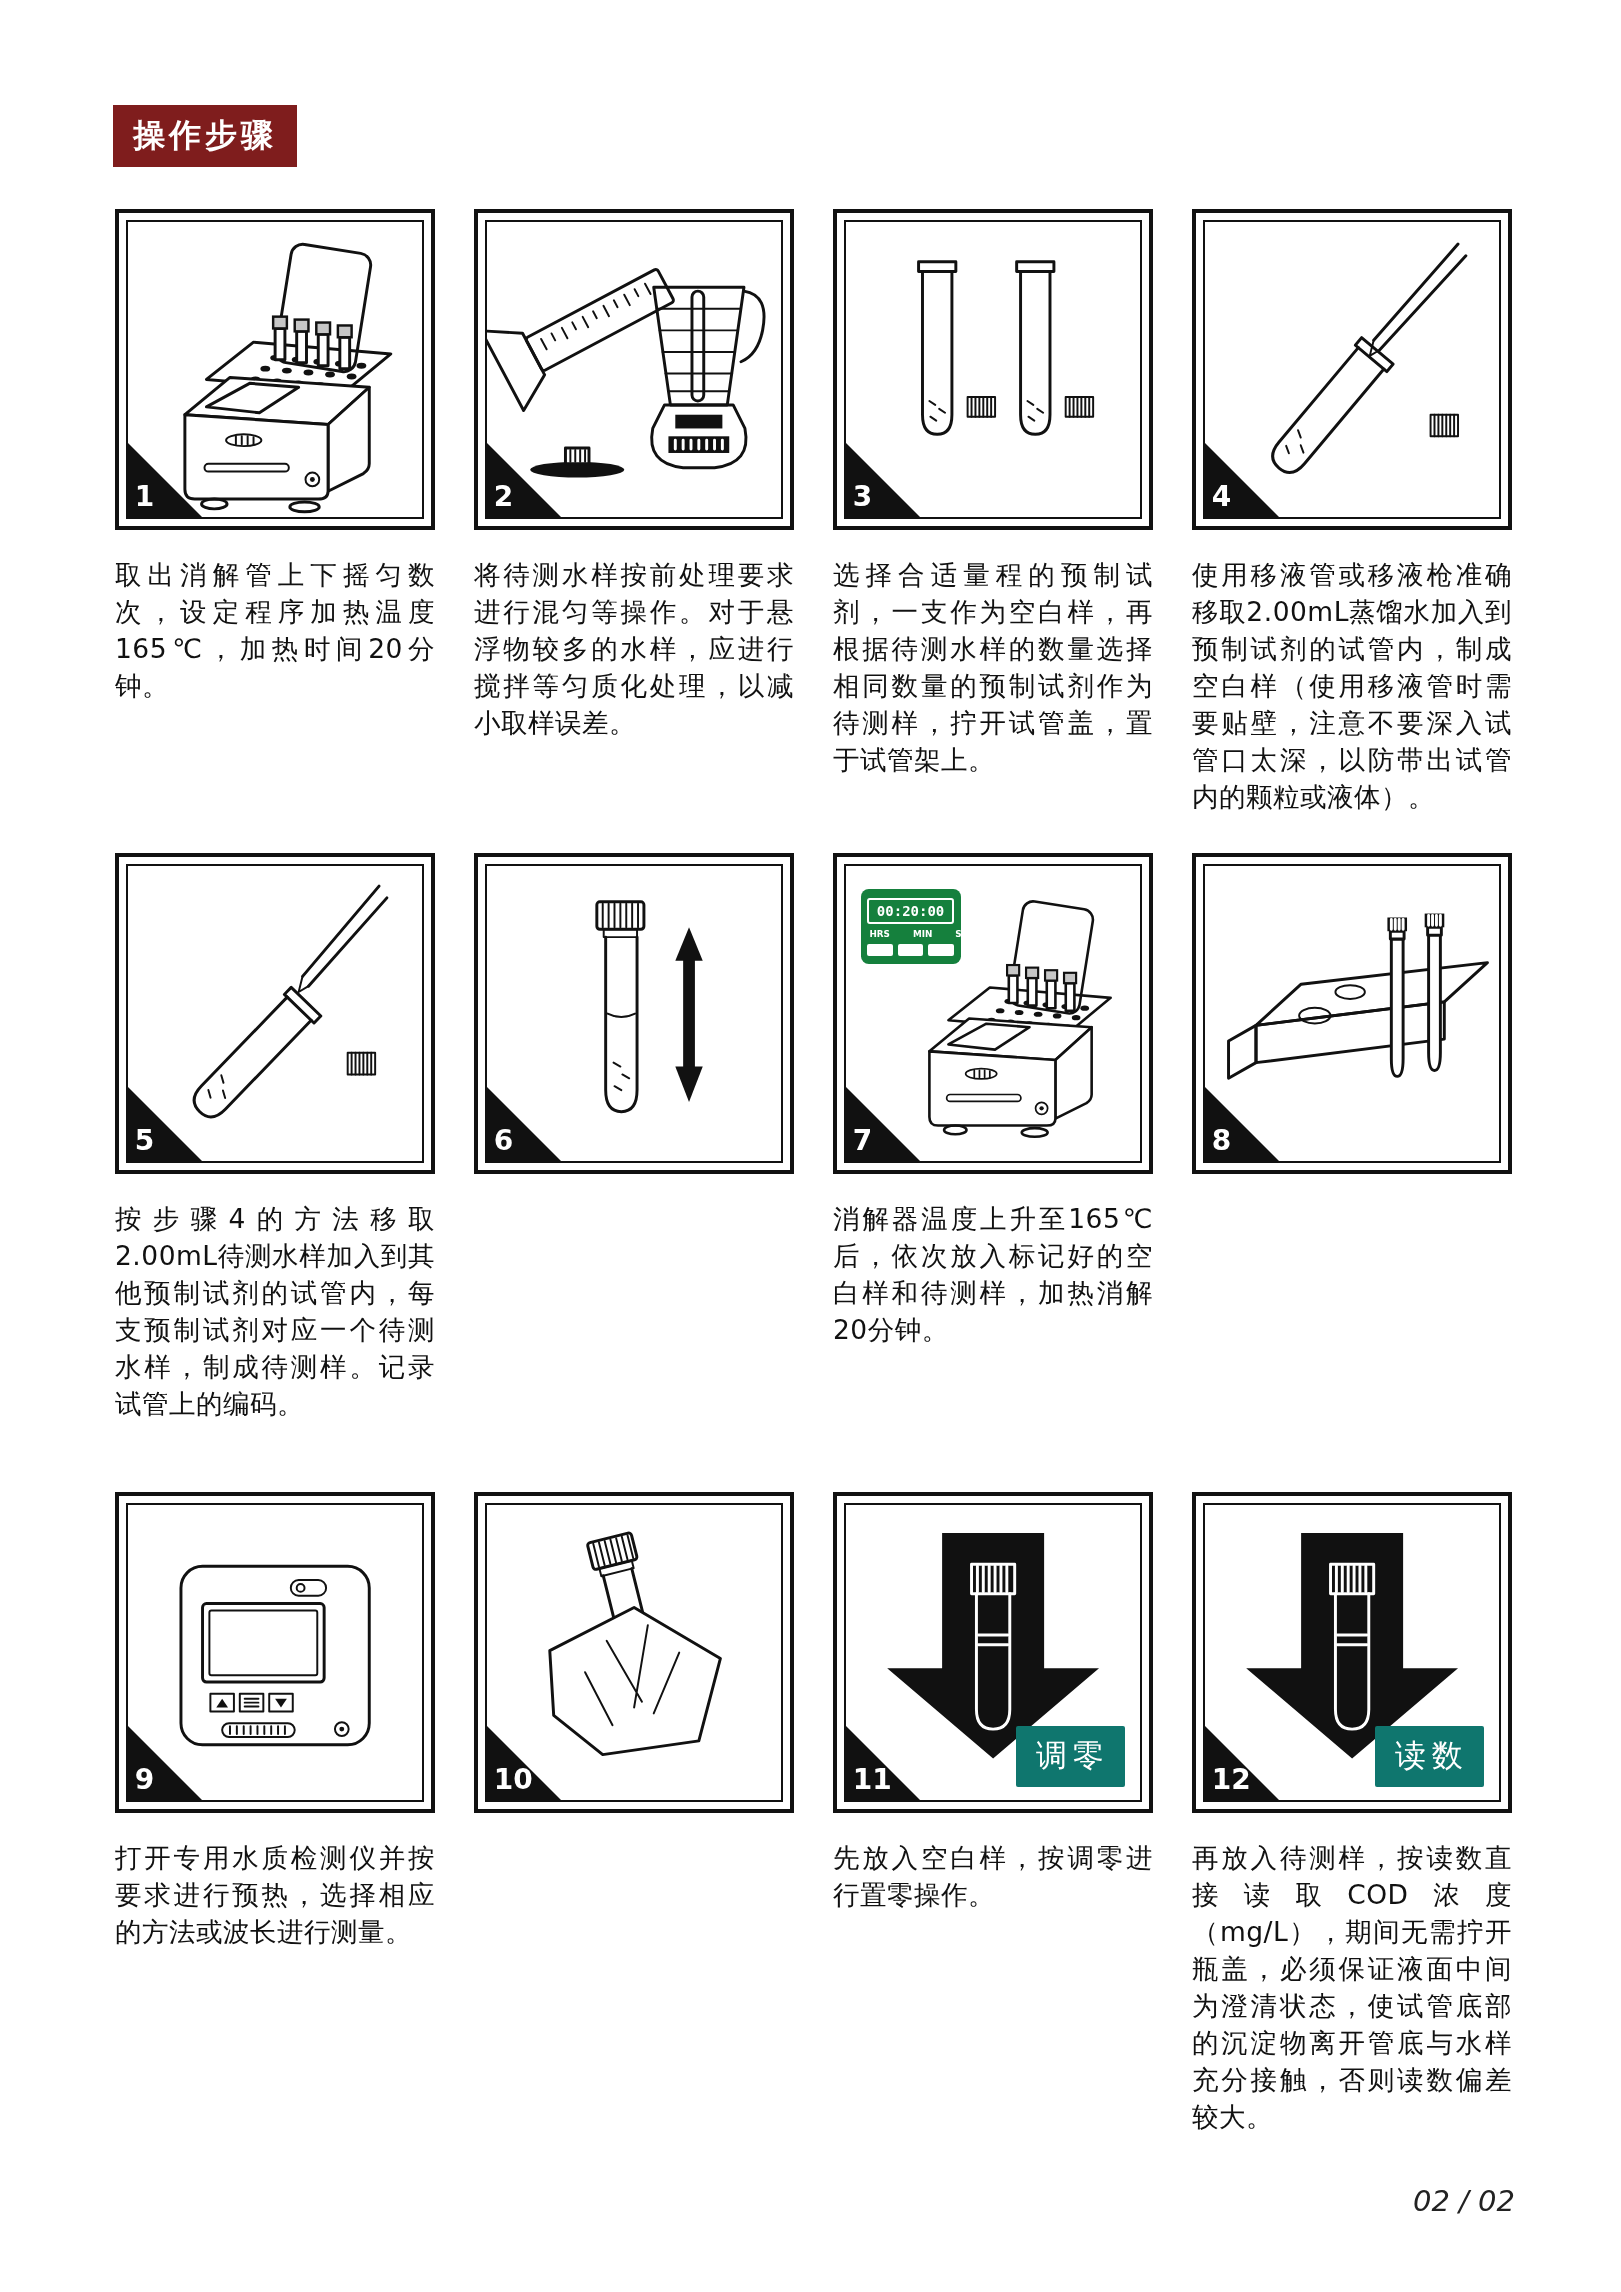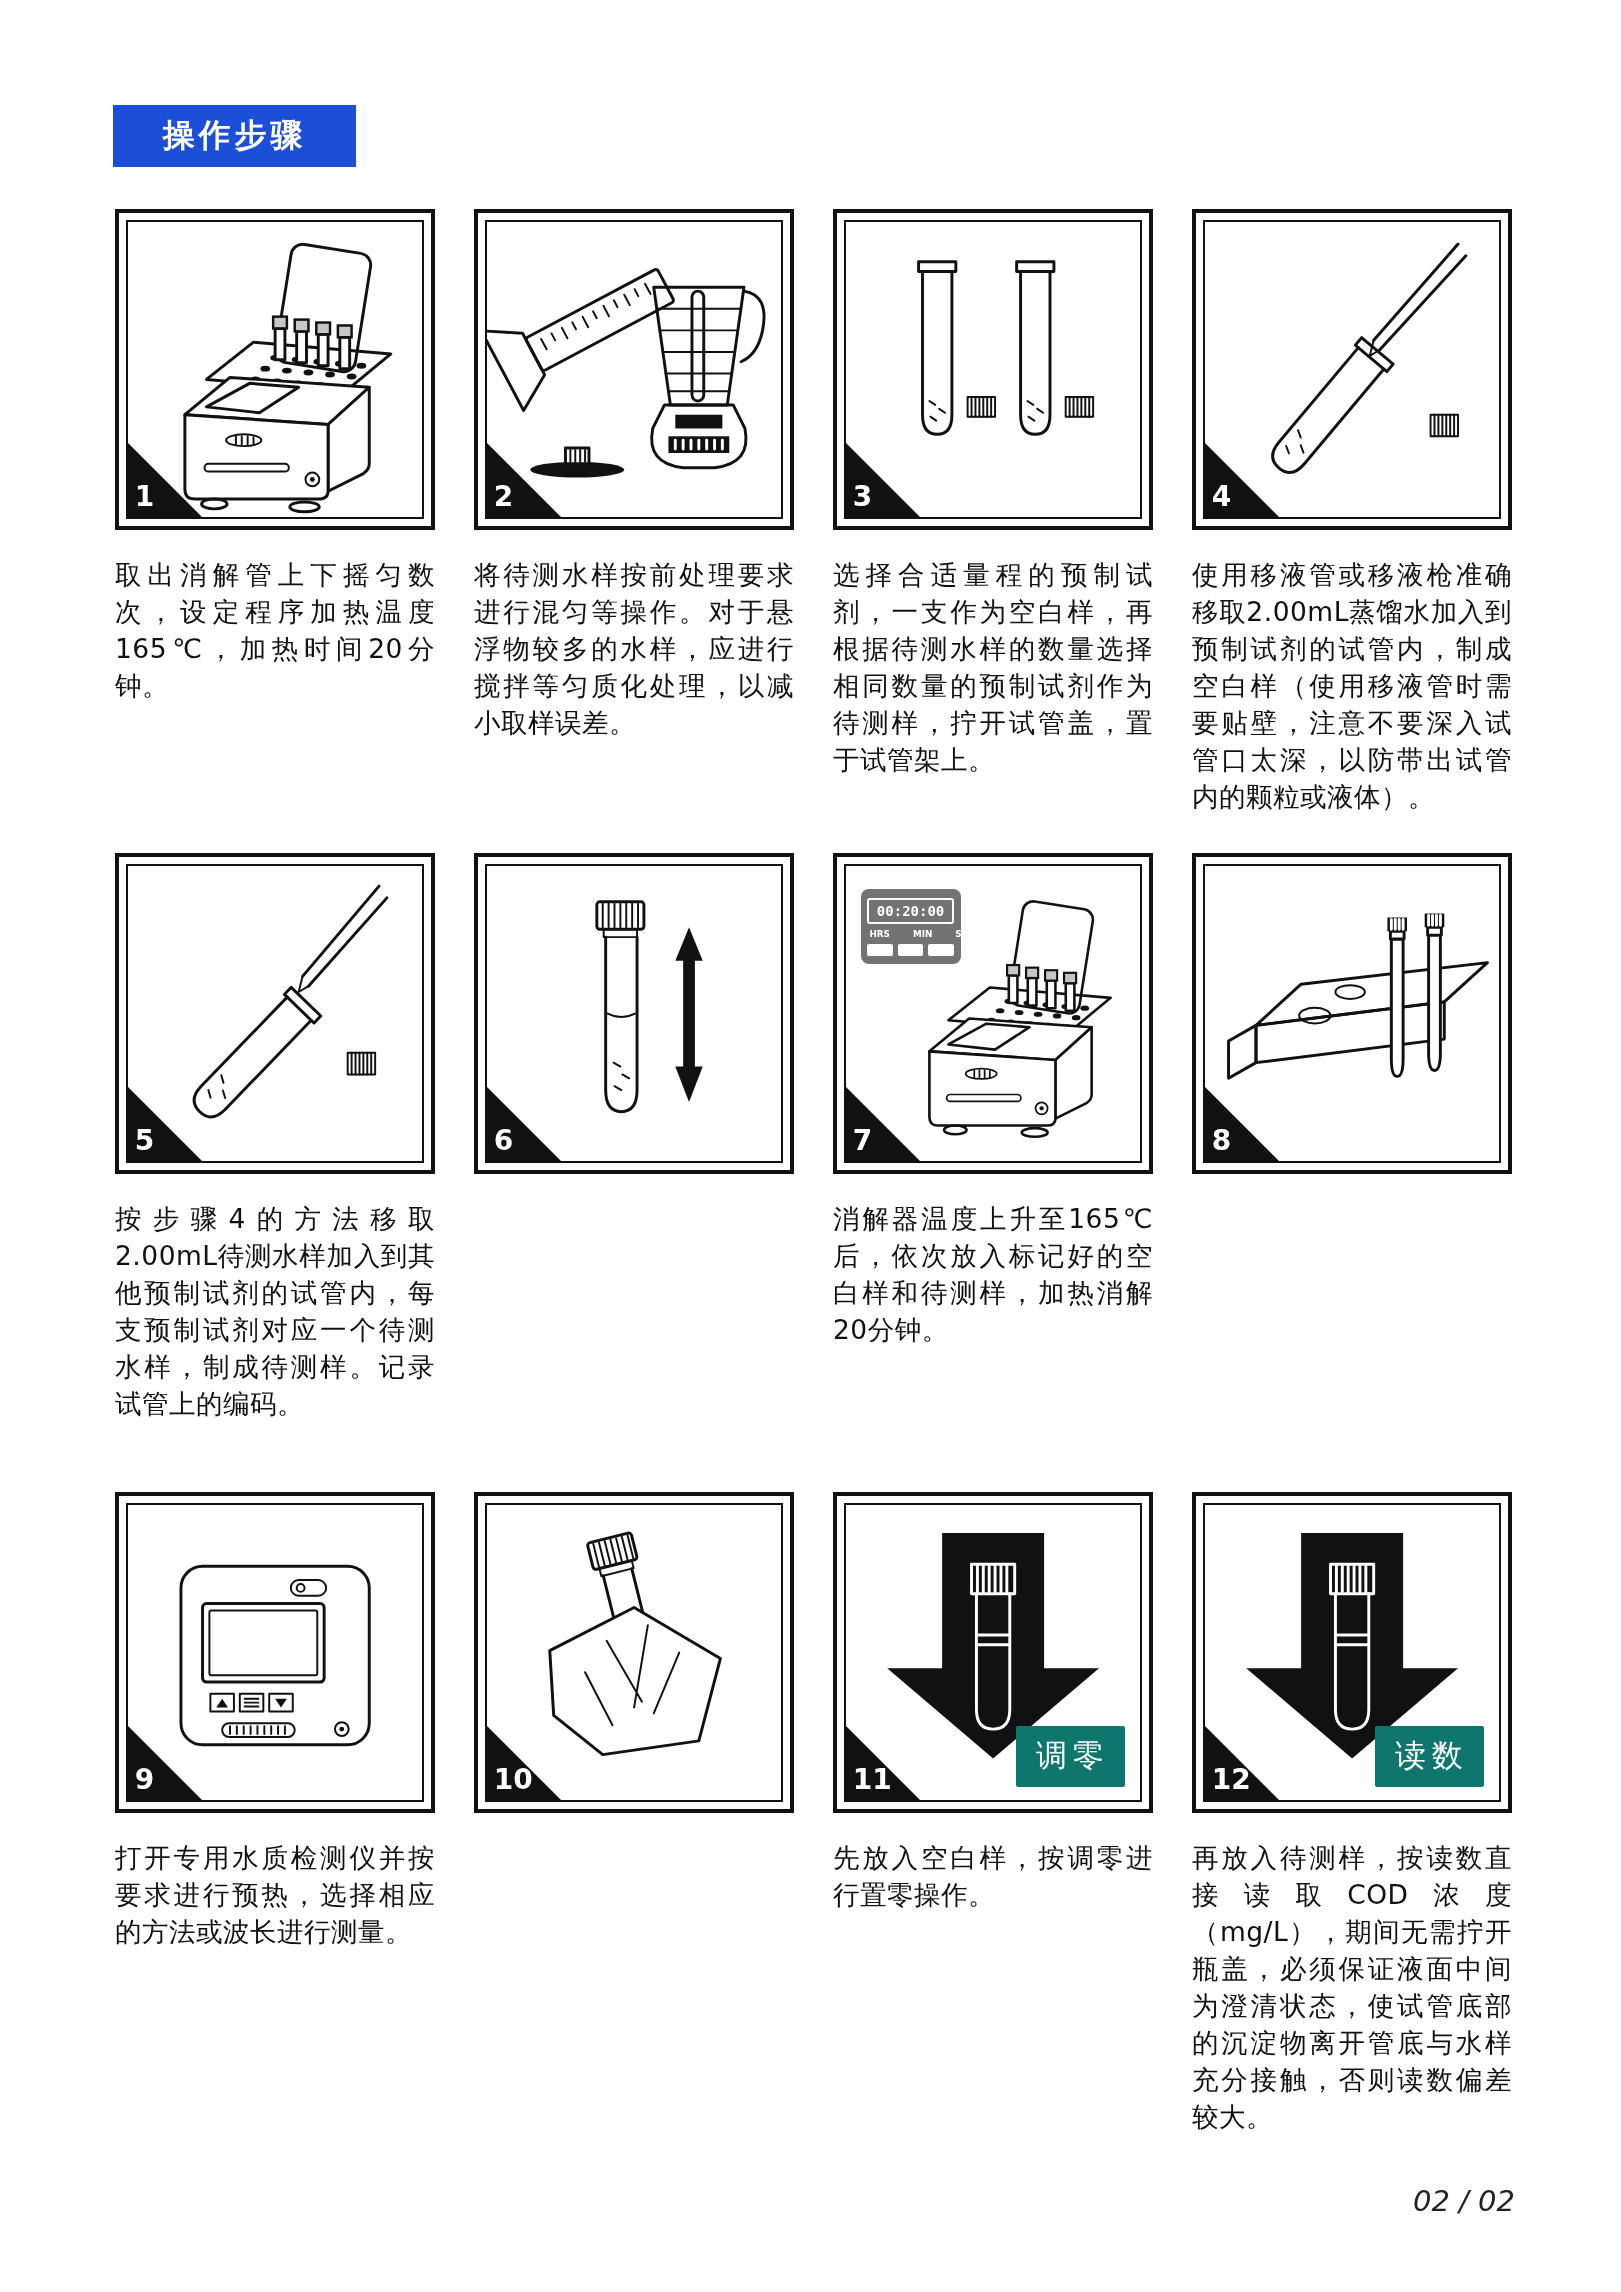--- a/index.html
+++ b/index.html
@@ -8,22 +8,22 @@
     position: relative;
     width: 1621px; height: 2293px;
     background: #ffffff;
     font-family: "DejaVu Sans", sans-serif;
     color: #111;
     margin: 0 auto;
     overflow: hidden;
   }
   .title {
     position: absolute; left: 113px; top: 105px;
-    width: 243px; height: 62px;
-    background: #1d4ed8; color: #fff;
+    width: 184px; height: 62px;
+    background: #7f1d1d; color: #fff;
     display: flex; align-items: center; justify-content: center;
     font-size: 32px; font-weight: bold; letter-spacing: 3.9px;
   }
   .row {
     position: absolute; left: 115px; width: 1396px;
     display: grid; grid-template-columns: repeat(4, 320px); column-gap: 39px;
   }
   .row1 { top: 209px; } .row2 { top: 853px; } .row3 { top: 1492px; }
   .panel {
     width: 320px; height: 321px;
@@ -46,21 +46,21 @@
   }
   .action {
     position: absolute; right: 14.7px; bottom: 12.7px;
     background: #0f766e; color: #fff;
     font-size: 31px; letter-spacing: 5.9px;
     padding: 8.8px 15.7px 10.8px 19.6px; border-radius: 2px;
   }
   
   .timer {
     position: absolute; left: 14.7px; top: 23.5px; width: 100px;
-    background: #737373; border-radius: 7.8px; padding: 8.8px 6.9px 7.8px; z-index: 2;
+    background: #15803d; border-radius: 7.8px; padding: 8.8px 6.9px 7.8px; z-index: 2;
   }
   .timer-screen {
     border: 2.5px solid #fff; border-radius: 2.9px; color: #fff;
     font-family: "DejaVu Sans Mono", monospace; font-weight: bold;
     font-size: 14px; text-align: center; padding: 2.9px 0;
   }
   .timer-units { display: flex; justify-content: space-between; color: #fff; font-size: 8.8px; font-weight: bold; margin: 4.9px 2px 4.9px; gap: 23px; }
   .timer-buttons { display: flex; gap: 4.9px; }
   .tbtn { flex: 1; height: 12.7px; background: #fff; border-radius: 2px; }
   .footer {

